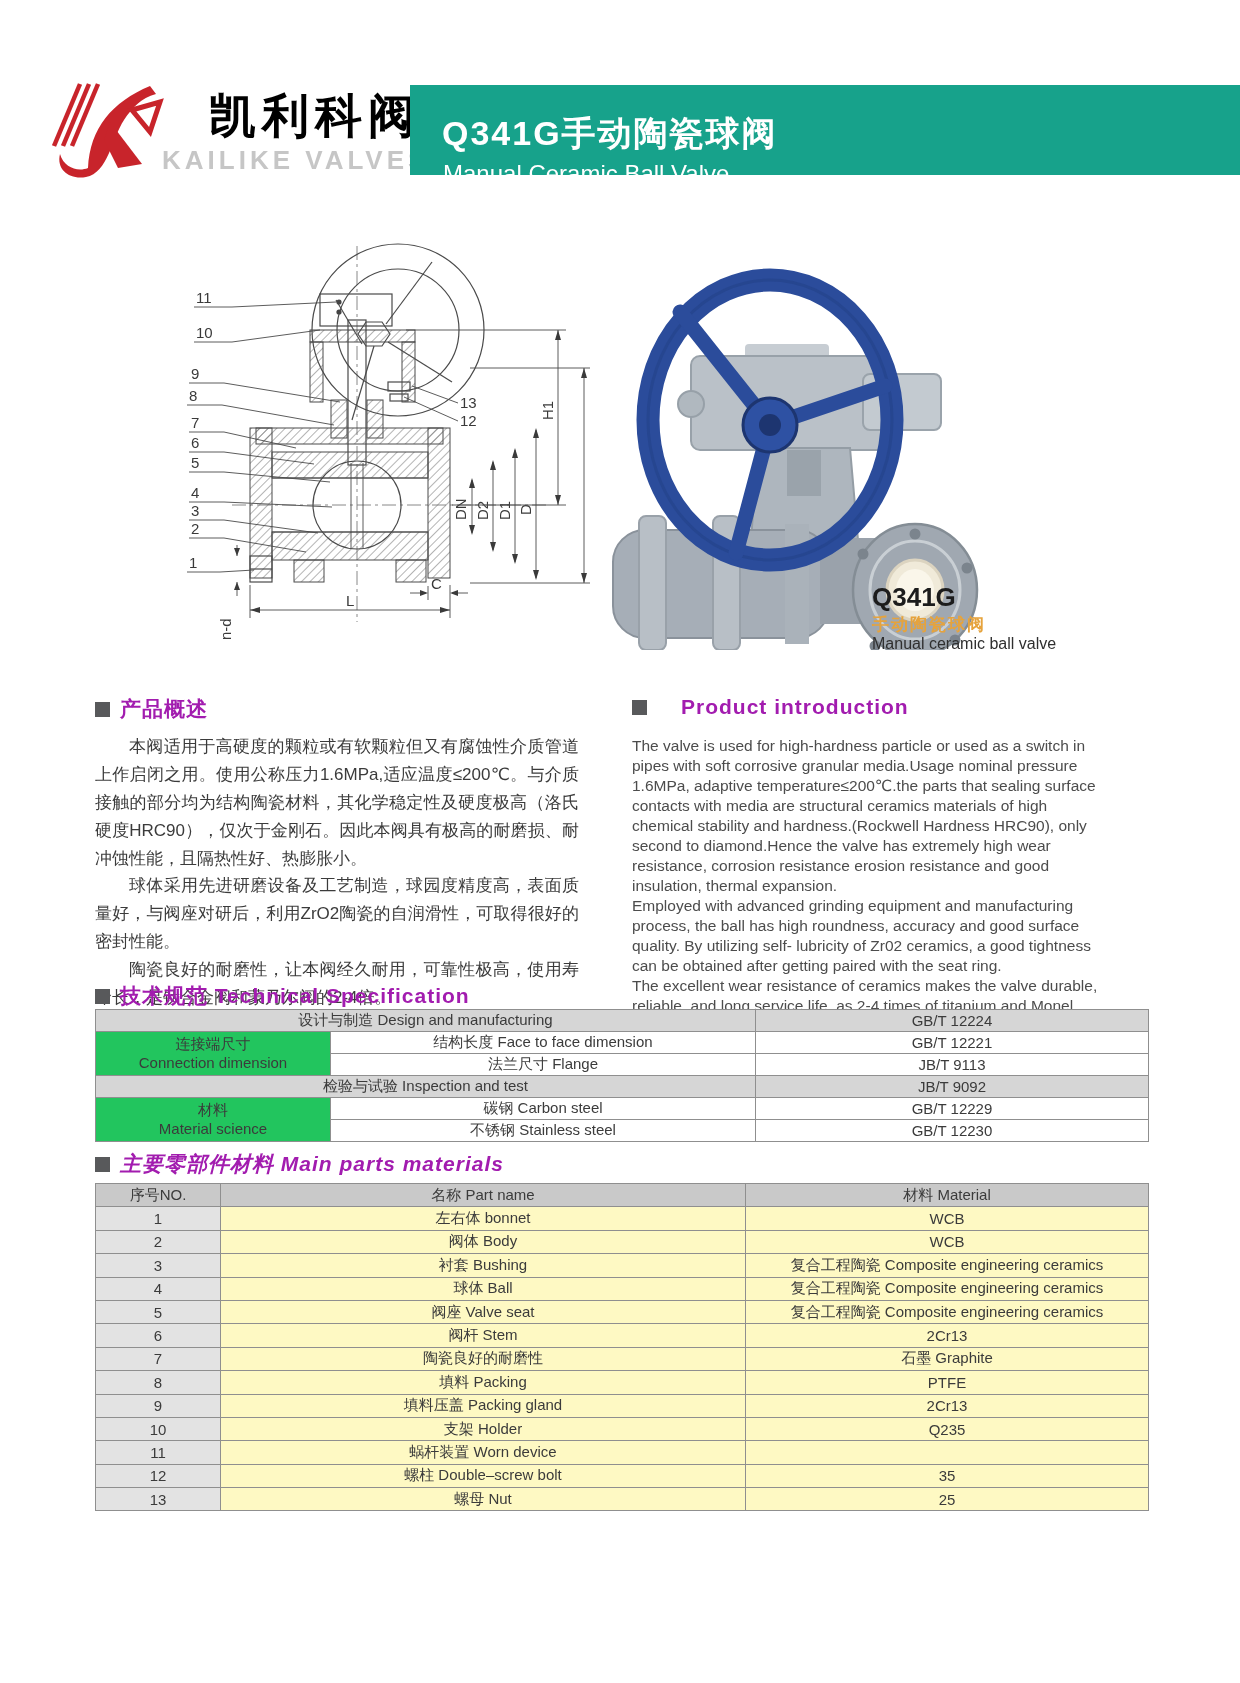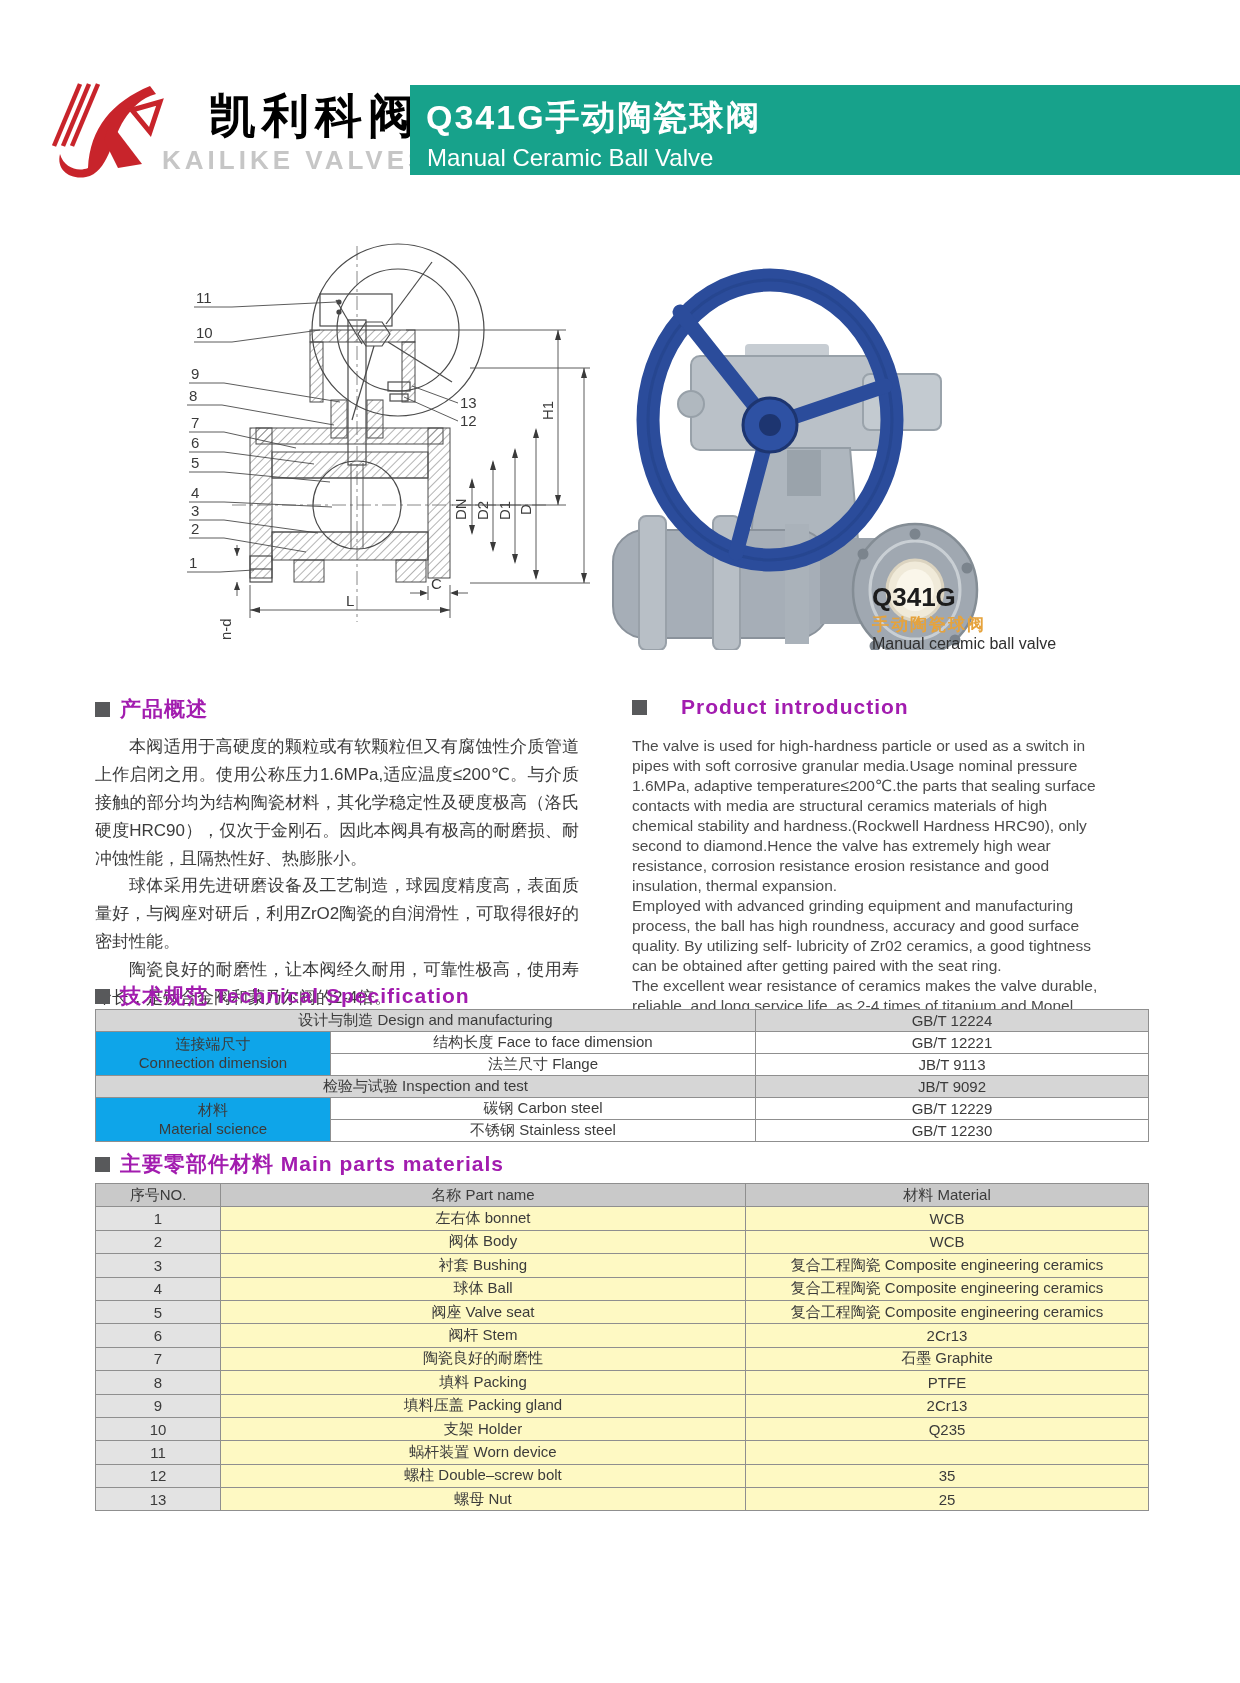--- a/index.html
+++ b/index.html
@@ -5,21 +5,21 @@
   html,body{margin:0;padding:0;background:#e8e8e8;}
   .page{position:relative;width:1240px;height:1683px;background:#ffffff;margin:0 auto;
         font-family:"Liberation Sans","DejaVu Sans",sans-serif;color:#3c3c3c;overflow:hidden;}
 
   
   .logo-svg{position:absolute;left:46px;top:76px;width:118px;height:104px;}
   .brand{position:absolute;left:162px;top:92px;line-height:1;}
   .brand-zh{font-size:47px;font-weight:bold;color:#000000;letter-spacing:6px;margin-left:47px;}
   .brand-en{font-size:26px;font-weight:bold;color:#c6c6c6;letter-spacing:4px;margin-top:8px;}
   .banner{position:absolute;left:410px;top:85px;width:830px;height:90px;background:#17a28b;
-          color:#ffffff;padding:0;box-sizing:border-box;}
+          color:#ffffff;padding:16px;box-sizing:border-box;}
   .banner-zh{font-size:34px;font-weight:bold;letter-spacing:2px;margin:10px 0 0 16px;}
   .banner-en{font-size:24px;margin:3px 0 0 17px;}
 
   
   .draw-svg{position:absolute;left:150px;top:235px;width:445px;height:410px;}
   .photo-svg{position:absolute;left:595px;top:238px;width:470px;height:412px;}
   .photo-caption{position:absolute;left:872px;top:583px;line-height:1.15;}
   .cap-model{font-size:26px;font-weight:bold;color:#1c1c1c;}
   .cap-zh{font-size:17px;color:#e6a33c;font-weight:bold;letter-spacing:2px;margin-top:2px;}
   .cap-en{font-size:16px;color:#2f2f2f;margin-top:1px;}
@@ -37,21 +37,21 @@
            color:#4c4c4c;}
   .en-body p{margin:0;}
 
   
   table{border-collapse:collapse;table-layout:fixed;}
   td{border:1px solid #8f8f8f;text-align:center;vertical-align:middle;font-size:15px;
      color:#3b3b3b;padding:0 4px;overflow:hidden;white-space:nowrap;margin-left:24px;}
   .spec-table{position:absolute;left:95px;top:1009px;width:1053px;}
   .spec-table td{height:21px;background:#ffffff;}
   .spec-table tr.shade td{background:#d6d6d6;}
-  .spec-table td.hdr{background:#0ea5e9;line-height:1.25;}
+  .spec-table td.hdr{background:#22c55e;line-height:1.25;}
   .parts-table{position:absolute;left:95px;top:1183px;width:1053px;}
   .parts-table td{height:22.4px;background:#fef9c3;}
   .parts-table tr.head td{background:#c9c9c9;}
   .parts-table td.no{background:#e3e3e3;}
 
   
   .ln{stroke:#4a4a4a;stroke-width:1.2;fill:none;}
   .thin{stroke:#4a4a4a;stroke-width:0.9;fill:none;}
   .cl{stroke:#7a7a7a;stroke-width:0.9;fill:none;stroke-dasharray:14 4 3 4;}
   .callout{font-size:15px;fill:#3a3a3a;}
@@ -327,21 +327,21 @@
         <td>碳钢 Carbon steel</td>
         <td>GB/T 12229</td>
       </tr>
       <tr>
         <td>不锈钢 Stainless steel</td>
         <td>GB/T 12230</td>
       </tr>
     </tbody>
   </table>
 
-  <div class="sec-head" style="left:95px;top:1150px;">
+  <div class="sec-head" style="left:95px;top:1150px;font-style:italic;">
     <span class="sq"></span>
     <span class="h-main">主要零部件材料 Main parts materials</span>
   </div>
   <table class="parts-table">
     <colgroup>
         <col style="width:125px">
         <col style="width:525px">
         <col style="width:403px">
       </colgroup>
     <tbody>

